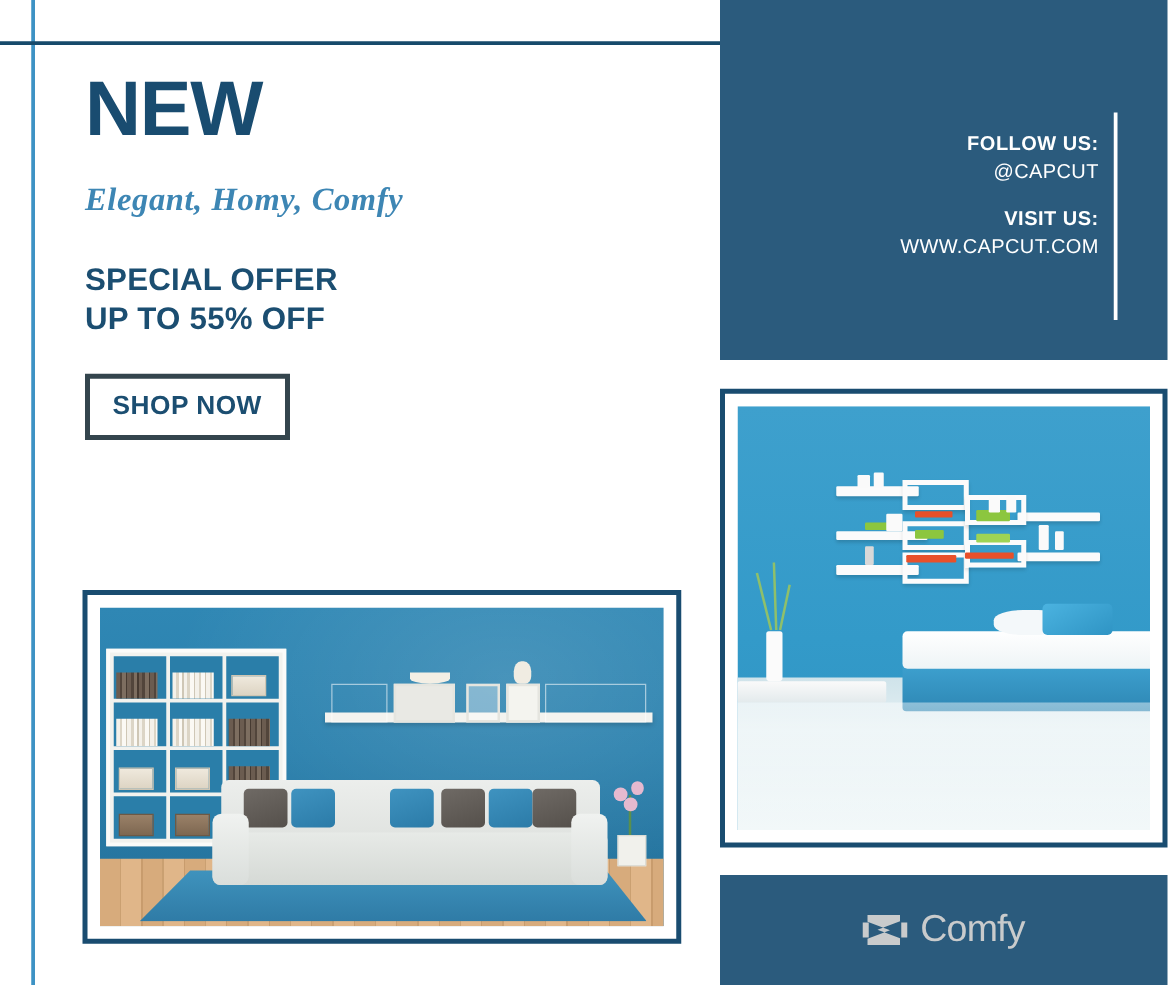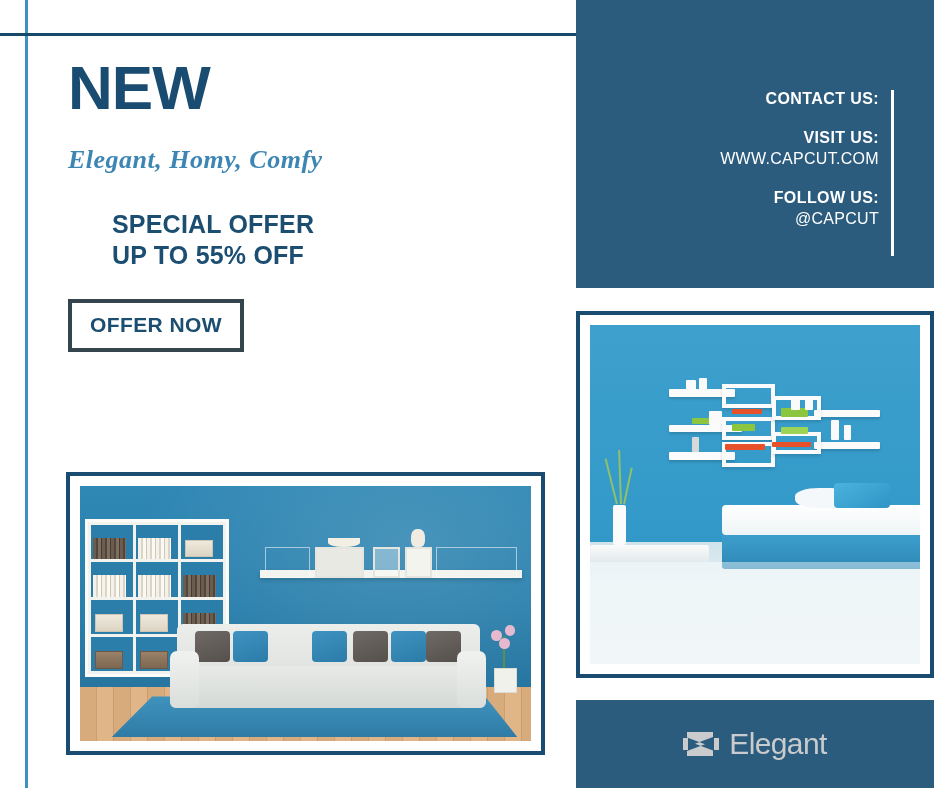--- a/index.html
+++ b/index.html
@@ -61,21 +61,20 @@
     margin-top: 26px;
     letter-spacing: 0.5px;
   }
   .offer {
     margin-top: 34px;
     color: #1b4e71;
     font-size: 25px;
     font-weight: bold;
     line-height: 1.25;
     letter-spacing: 0.2px;
-    margin-left: 44px;
   }
   .offer span { display: block; }
 
   .shop-now {
     display: inline-block;
     margin-top: 28px;
     border: 4px solid #34454d;
     background: #ffffff;
     color: #1b4e71;
     font-size: 21px;
@@ -344,21 +343,21 @@
       <span>NEW</span>
     </h1>
 
     <div class="subtitle">Elegant, Homy, Comfy</div>
 
     <div class="offer">
       <span>SPECIAL OFFER</span>
       <span>UP TO 55% OFF</span>
     </div>
 
-    <div class="shop-now">OFFER NOW</div>
+    <div class="shop-now">SHOP NOW</div>
   </div>
 
   <div class="frame frame-main">
     <div class="photo">
       <div class="lr-wall"></div>
       <div class="lr-floor"></div>
 
       <div class="lr-wallshelf"></div>
       <div class="lr-wallframe f1"></div>
       <div class="lr-wallbox b1"></div>
@@ -429,31 +428,30 @@
         <div class="lr-flower" style="left:38%; bottom:66%;"></div>
         <div class="lr-pot"></div>
       </div>
     </div>
   </div>
 
   <div class="contact-panel">
     <div class="contact-inner">
 
       <div class="c-group">
-        <div class="c-label">CONTACT US:</div>
+      </div>
+
+      <div class="c-group">
+        <div class="c-label">FOLLOW US:</div>
+        <div class="c-value">@CAPCUT</div>
       </div>
 
       <div class="c-group">
         <div class="c-label">VISIT US:</div>
         <div class="c-value">WWW.CAPCUT.COM</div>
-      </div>
-
-      <div class="c-group">
-        <div class="c-label">FOLLOW US:</div>
-        <div class="c-value">@CAPCUT</div>
       </div>
 
     </div>
   </div>
   <div class="contact-divider"></div>
 
   <div class="frame frame-right">
     <div class="photo">
       <div class="br-wall"></div>
       <div class="br-floor"></div>
@@ -500,16 +498,16 @@
       <div class="br-reflect"></div>
     </div>
   </div>
 
   <div class="capcut-panel">
     <svg class="capcut-logo-icon" width="36" height="30" viewBox="0 0 36 30">
       <path d="M4 3 L30 3 L30 8 L12 14.8 L30 21.5 L30 27 L4 27 L4 22 L22 15.2 L4 8.4 Z" fill="#c9cbcc"></path>
       <rect x="0" y="9" width="5" height="12" fill="#c9cbcc"></rect>
       <rect x="31" y="9" width="5" height="12" fill="#c9cbcc"></rect>
     </svg>
-    <span class="capcut-word">Elegant</span>
+    <span class="capcut-word">Comfy</span>
   </div>
 
 </div>
 
 </body></html>

